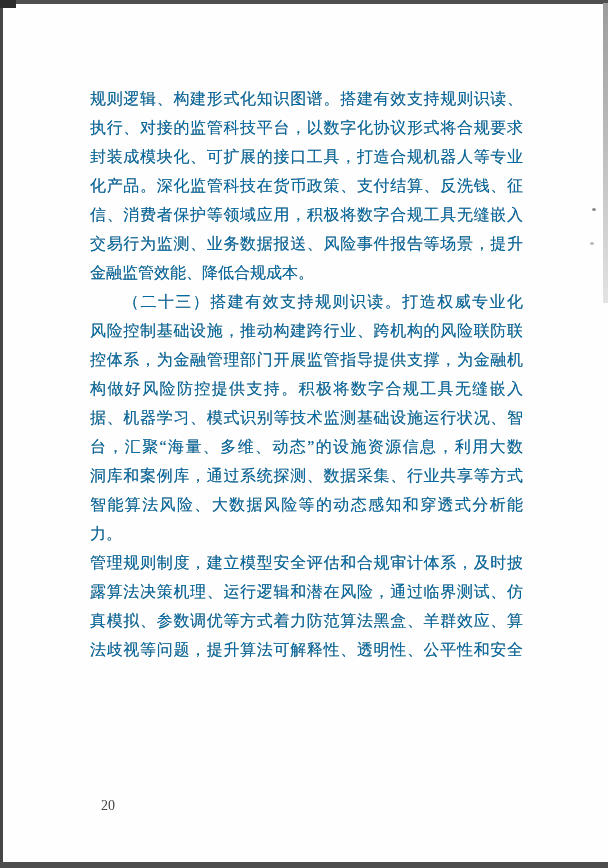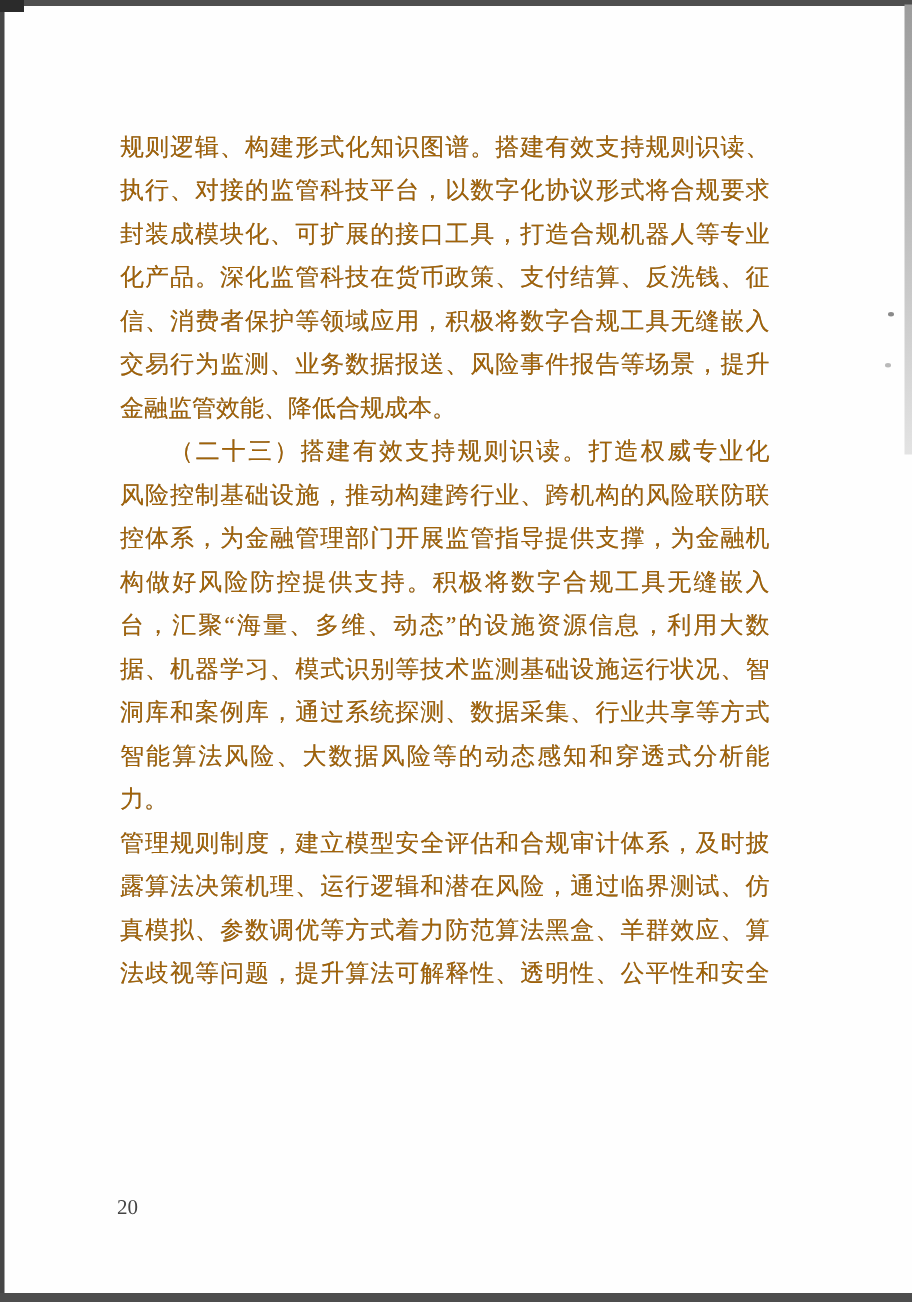--- a/index.html
+++ b/index.html
@@ -43,41 +43,41 @@
     width: 16px; height: 8px;
     background: #2b2b2b;
   }
   .speck { position: absolute; background: #8a8a8a; border-radius: 50%; }
   .speck.s1 { left: 592px; top: 208px; width: 4px; height: 3px; }
   .speck.s2 { left: 590px; top: 242px; width: 4px; height: 3px; opacity: .6; }
 
   
   .text-body {
     position: absolute;
-    left: 80px; top: 84px;
+    left: 90px; top: 84px;
     width: 433px;
     font-size: 16px;
     line-height: 29px;
-    color: #a16207;
+    color: #0369a1;
     letter-spacing: 0;
     text-shadow: 0 0 0.4px rgba(63,63,63,0.55);
   }
   .line {
     text-align: justify;
     text-align-last: justify;
     white-space: normal;
     height: 29px;
     overflow: visible;
   }
   .line.align-left { text-align-last: left; }
   .line.indent { padding-left: 33px; }
 
   .page-number {
     position: absolute;
-    left: 78px; top: 798px;
+    left: 101px; top: 798px;
     font-size: 14px;
     color: #454545;
   }
 </style>
 </head>
 <body>
 
 <div class="page">
   <div class="edge-top"></div>
   <div class="edge-left"></div>
@@ -92,22 +92,22 @@
       <div class="line">执行、对接的监管科技平台，以数字化协议形式将合规要求</div>
       <div class="line">封装成模块化、可扩展的接口工具，打造合规机器人等专业</div>
       <div class="line">化产品。深化监管科技在货币政策、支付结算、反洗钱、征</div>
       <div class="line">信、消费者保护等领域应用，积极将数字合规工具无缝嵌入</div>
       <div class="line">交易行为监测、业务数据报送、风险事件报告等场景，提升</div>
       <div class="line align-left">金融监管效能、降低合规成本。</div>
       <div class="line indent">（二十三）搭建有效支持规则识读。打造权威专业化</div>
       <div class="line">风险控制基础设施，推动构建跨行业、跨机构的风险联防联</div>
       <div class="line">控体系，为金融管理部门开展监管指导提供支撑，为金融机</div>
       <div class="line">构做好风险防控提供支持。积极将数字合规工具无缝嵌入</div>
+      <div class="line">据、机器学习、模式识别等技术监测基础设施运行状况、智</div>
       <div class="line">台，汇聚“海量、多维、动态”的设施资源信息，利用大数</div>
-      <div class="line">据、机器学习、模式识别等技术监测基础设施运行状况、智</div>
       <div class="line">洞库和案例库，通过系统探测、数据采集、行业共享等方式</div>
       <div class="line">智能算法风险、大数据风险等的动态感知和穿透式分析能</div>
       <div class="line align-left">力。</div>
       <div class="line">管理规则制度，建立模型安全评估和合规审计体系，及时披</div>
       <div class="line">露算法决策机理、运行逻辑和潜在风险，通过临界测试、仿</div>
       <div class="line">真模拟、参数调优等方式着力防范算法黑盒、羊群效应、算</div>
       <div class="line">法歧视等问题，提升算法可解释性、透明性、公平性和安全</div>
     </div>
 
   <div class="page-number">20</div>

